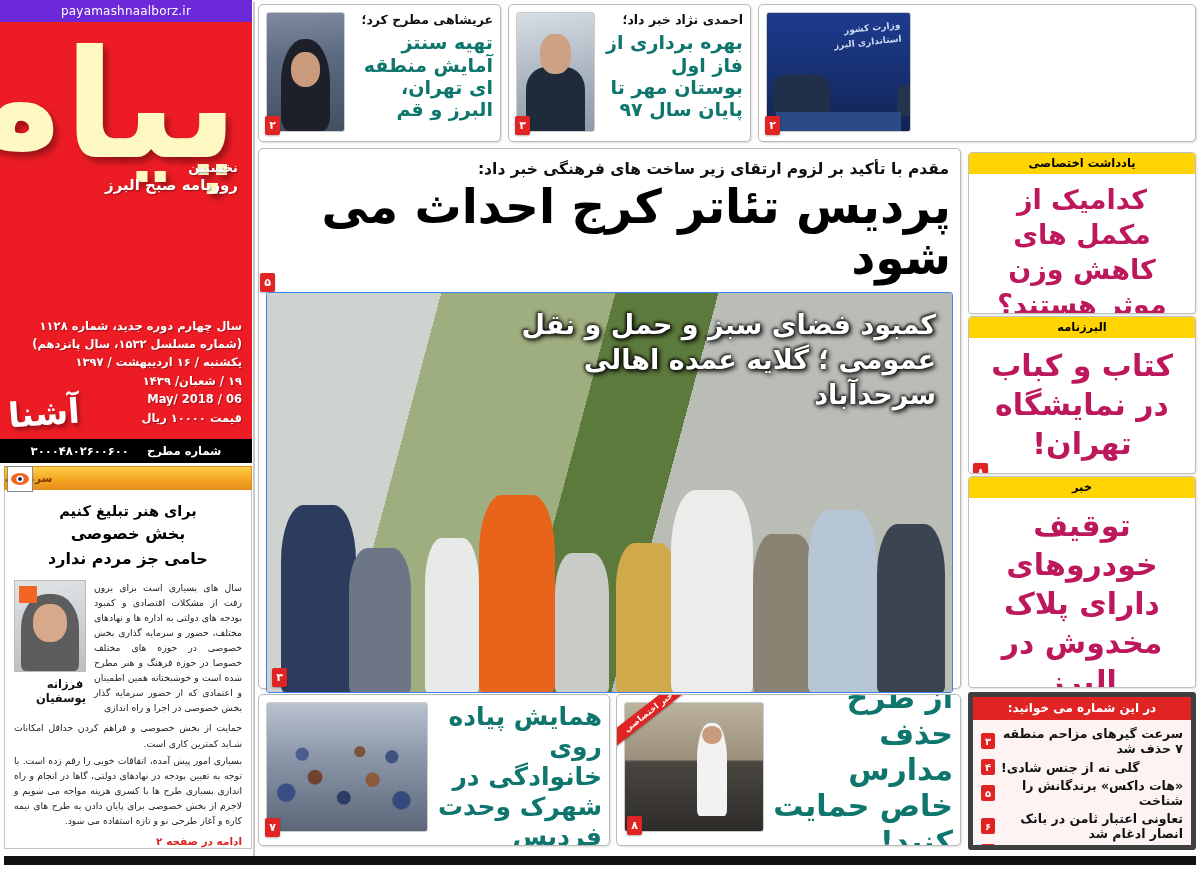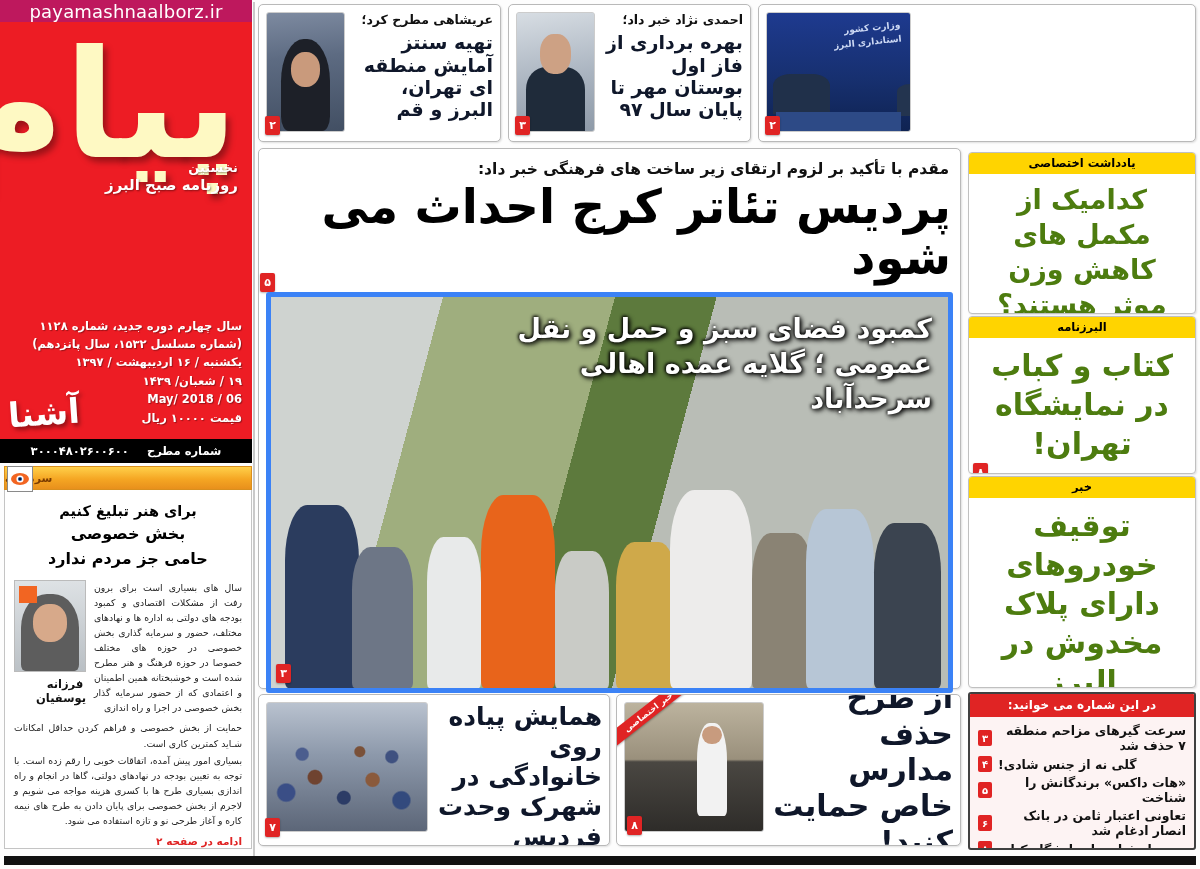--- a/index.html
+++ b/index.html
@@ -17,24 +17,24 @@
   }
 
   
   .masthead {
     position: absolute; left: 0; top: 0;
     width: 252px; height: 463px;
     background: #000;
     display: flex; flex-direction: column;
   }
   .site-url-bar {
-    height: 22px; background: #be185d; color: #fff;
+    height: 22px; background: #6d28d9; color: #fff;
     display: flex; align-items: center; justify-content: center;
     font-family: "DejaVu Sans", sans-serif;
-    font-size: 18px; letter-spacing: .2px; font-weight: 500;
+    font-size: 12px; letter-spacing: .2px; font-weight: 500;
   }
   .masthead-red {
     flex: 1; background: #ed1c24; position: relative; overflow: hidden;
   }
   .logo-glyph {
     position: absolute; right: 8px; top: 6px;
     width: 232px; height: 330px;
     color: #fef9c3;
     font-family: "DejaVu Sans", "Liberation Sans", sans-serif;
     font-size: 150px; font-weight: bold; line-height: .9;
@@ -81,21 +81,21 @@
     border: 1px solid #b9b9b9;
     border-radius: 5px;
     box-shadow: 1px 1px 2px rgba(0,0,0,.12);
     overflow: hidden;
   }
   .kicker {
     font-size: 12.5px; font-weight: bold; color: #111;
     text-align: right; line-height: 1.3;
   }
   .headline {
-    font-weight: bold; color: #0f172a; text-align: right;
+    font-weight: bold; color: #0f766e; text-align: right;
     line-height: 1.18; letter-spacing: -.4px;
   }
   .thumb {
     border: 1px solid #ccc; border-radius: 3px; overflow: hidden;
     position: relative; background: #cfd4da; flex: none;
   }
   .pagebadge {
     position: absolute;
     background: #e02424; color: #fff;
     font-size: 11px; font-weight: bold;
@@ -176,21 +176,21 @@
     font-size: 15.5px; font-weight: bold; text-align: right;
     padding: 4px 4px 2px 0; color: #111;
   }
   #main-headline {
     font-size: 47px; font-weight: bold; text-align: right;
     line-height: 1.08; letter-spacing: -1.5px; color:#000;
     padding: 2px 2px 0 0;
   }
   #main-photo-wrap {
     position: relative; margin-top: 8px;
-    height: 401px; border: 5px solid #3b82f6; border-radius: 3px; overflow: hidden;
+    height: 401px; border: 1px solid #3b82f6; border-radius: 3px; overflow: hidden;
   }
   #main-photo-caption {
     position: absolute; right: 16px; top: 14px; z-index: 4;
     text-align: right; color: #fff; font-weight: bold;
     font-size: 27px; line-height: 1.3; letter-spacing: -.6px;
     text-shadow: 0 0 4px #000, 2px 2px 5px rgba(0,0,0,.95), -1px -1px 3px rgba(0,0,0,.8);
     max-width: 430px;
   }
   .street-people { position:absolute; left:0; right:0; bottom:0; height:60%; }
   .person { position:absolute; bottom:0; border-radius: 30% 30% 4% 4%; }
@@ -206,31 +206,31 @@
     font-size: 11.5px; font-weight: bold;
     text-align: center; padding: 3px 0 4px;
     letter-spacing: .2px;
   }
   .side-body {
     position: relative; padding: 8px 10px 22px;
     text-align: center;
   }
   .side-headline {
     font-size: 27px; font-weight: bold; line-height: 1.3;
-    color: #4d7c0f; letter-spacing: -.6px;
+    color: #be185d; letter-spacing: -.6px;
   }
   #side-note    { top: 152px; height: 162px; }
   #side-alborz  { top: 316px; height: 158px; }
   #side-khabar  { top: 476px; height: 212px; }
   #side-alborz .side-headline, #side-khabar .side-headline { font-size: 30px; }
 
   
   #index-box {
     position: absolute; left: 968px; top: 692px; width: 228px; height: 158px;
-    border: 2px solid #404040; border-radius: 3px; background: #fdf3f3; overflow: hidden;
+    border: 5px solid #404040; border-radius: 3px; background: #fdf3f3; overflow: hidden;
   }
   #index-title {
     background: #e02424; color: #fff; font-size: 12px; font-weight: bold;
     text-align: center; padding: 4px 0 5px;
   }
   #index-list { padding: 6px 8px 4px; display: flex; flex-direction: column; gap: 3px; }
   .index-item {
     display: flex; flex-direction: row-reverse; align-items: center; gap: 6px;
     justify-content: flex-start;
   }

